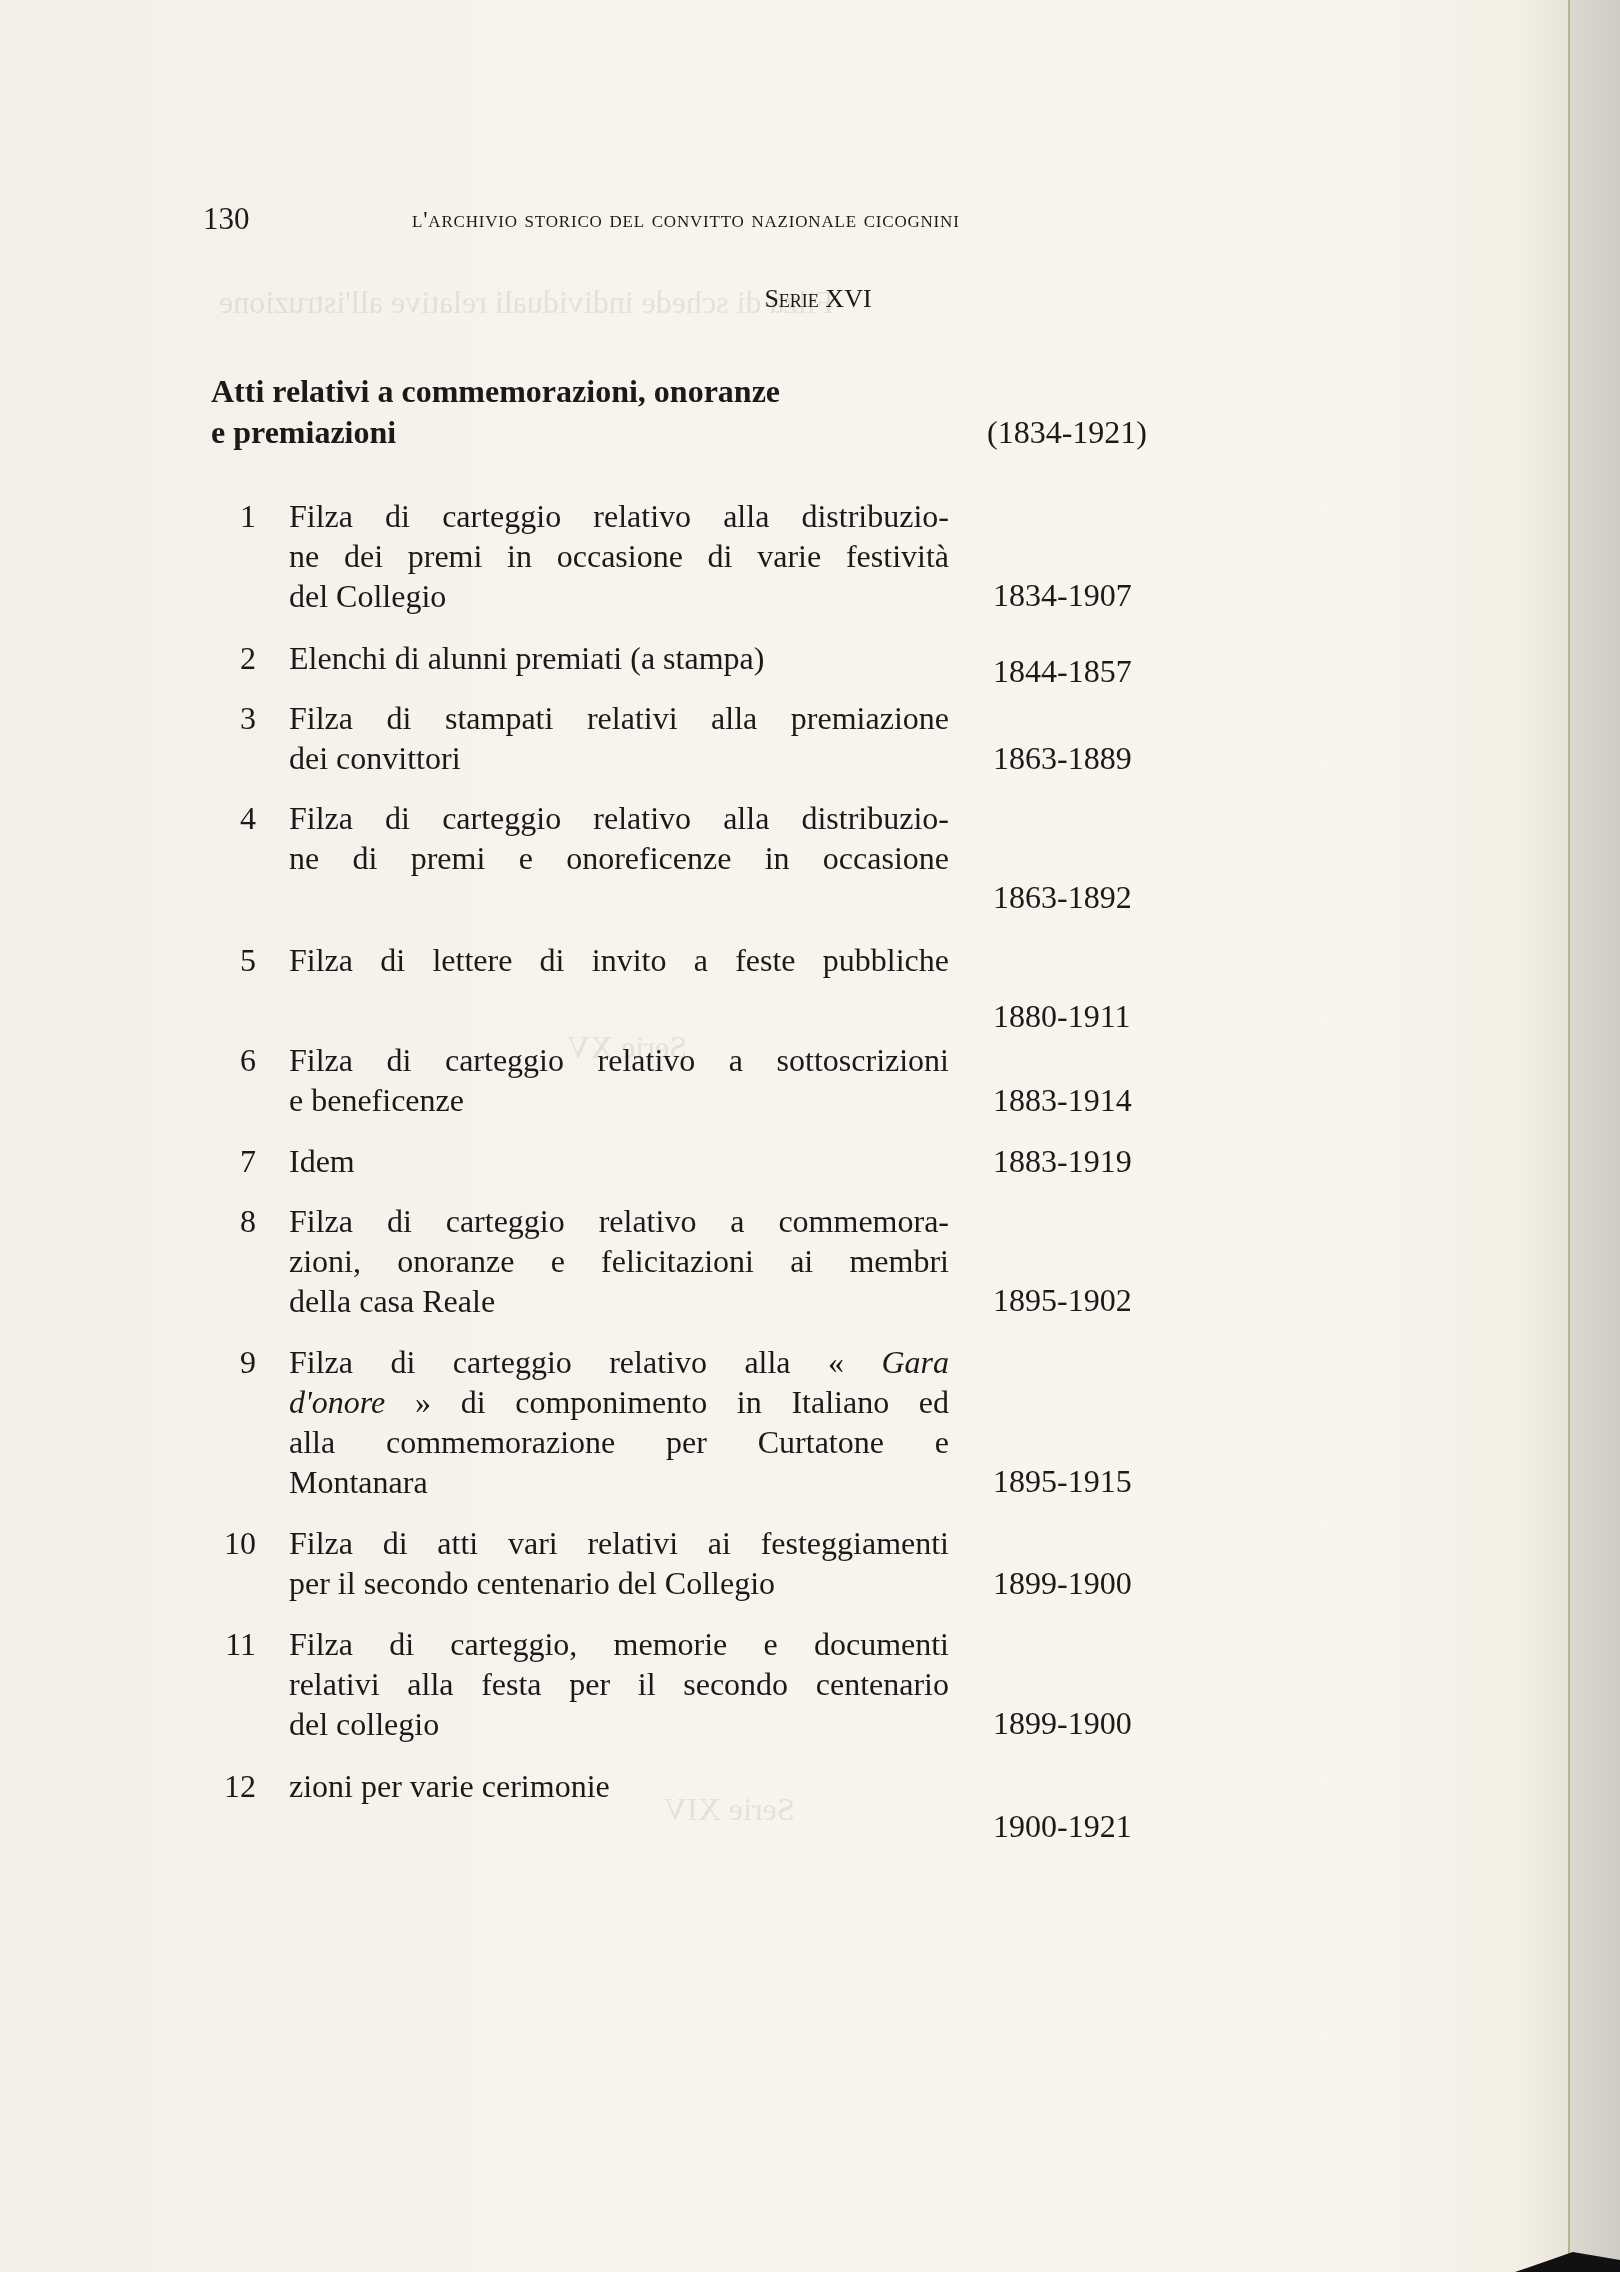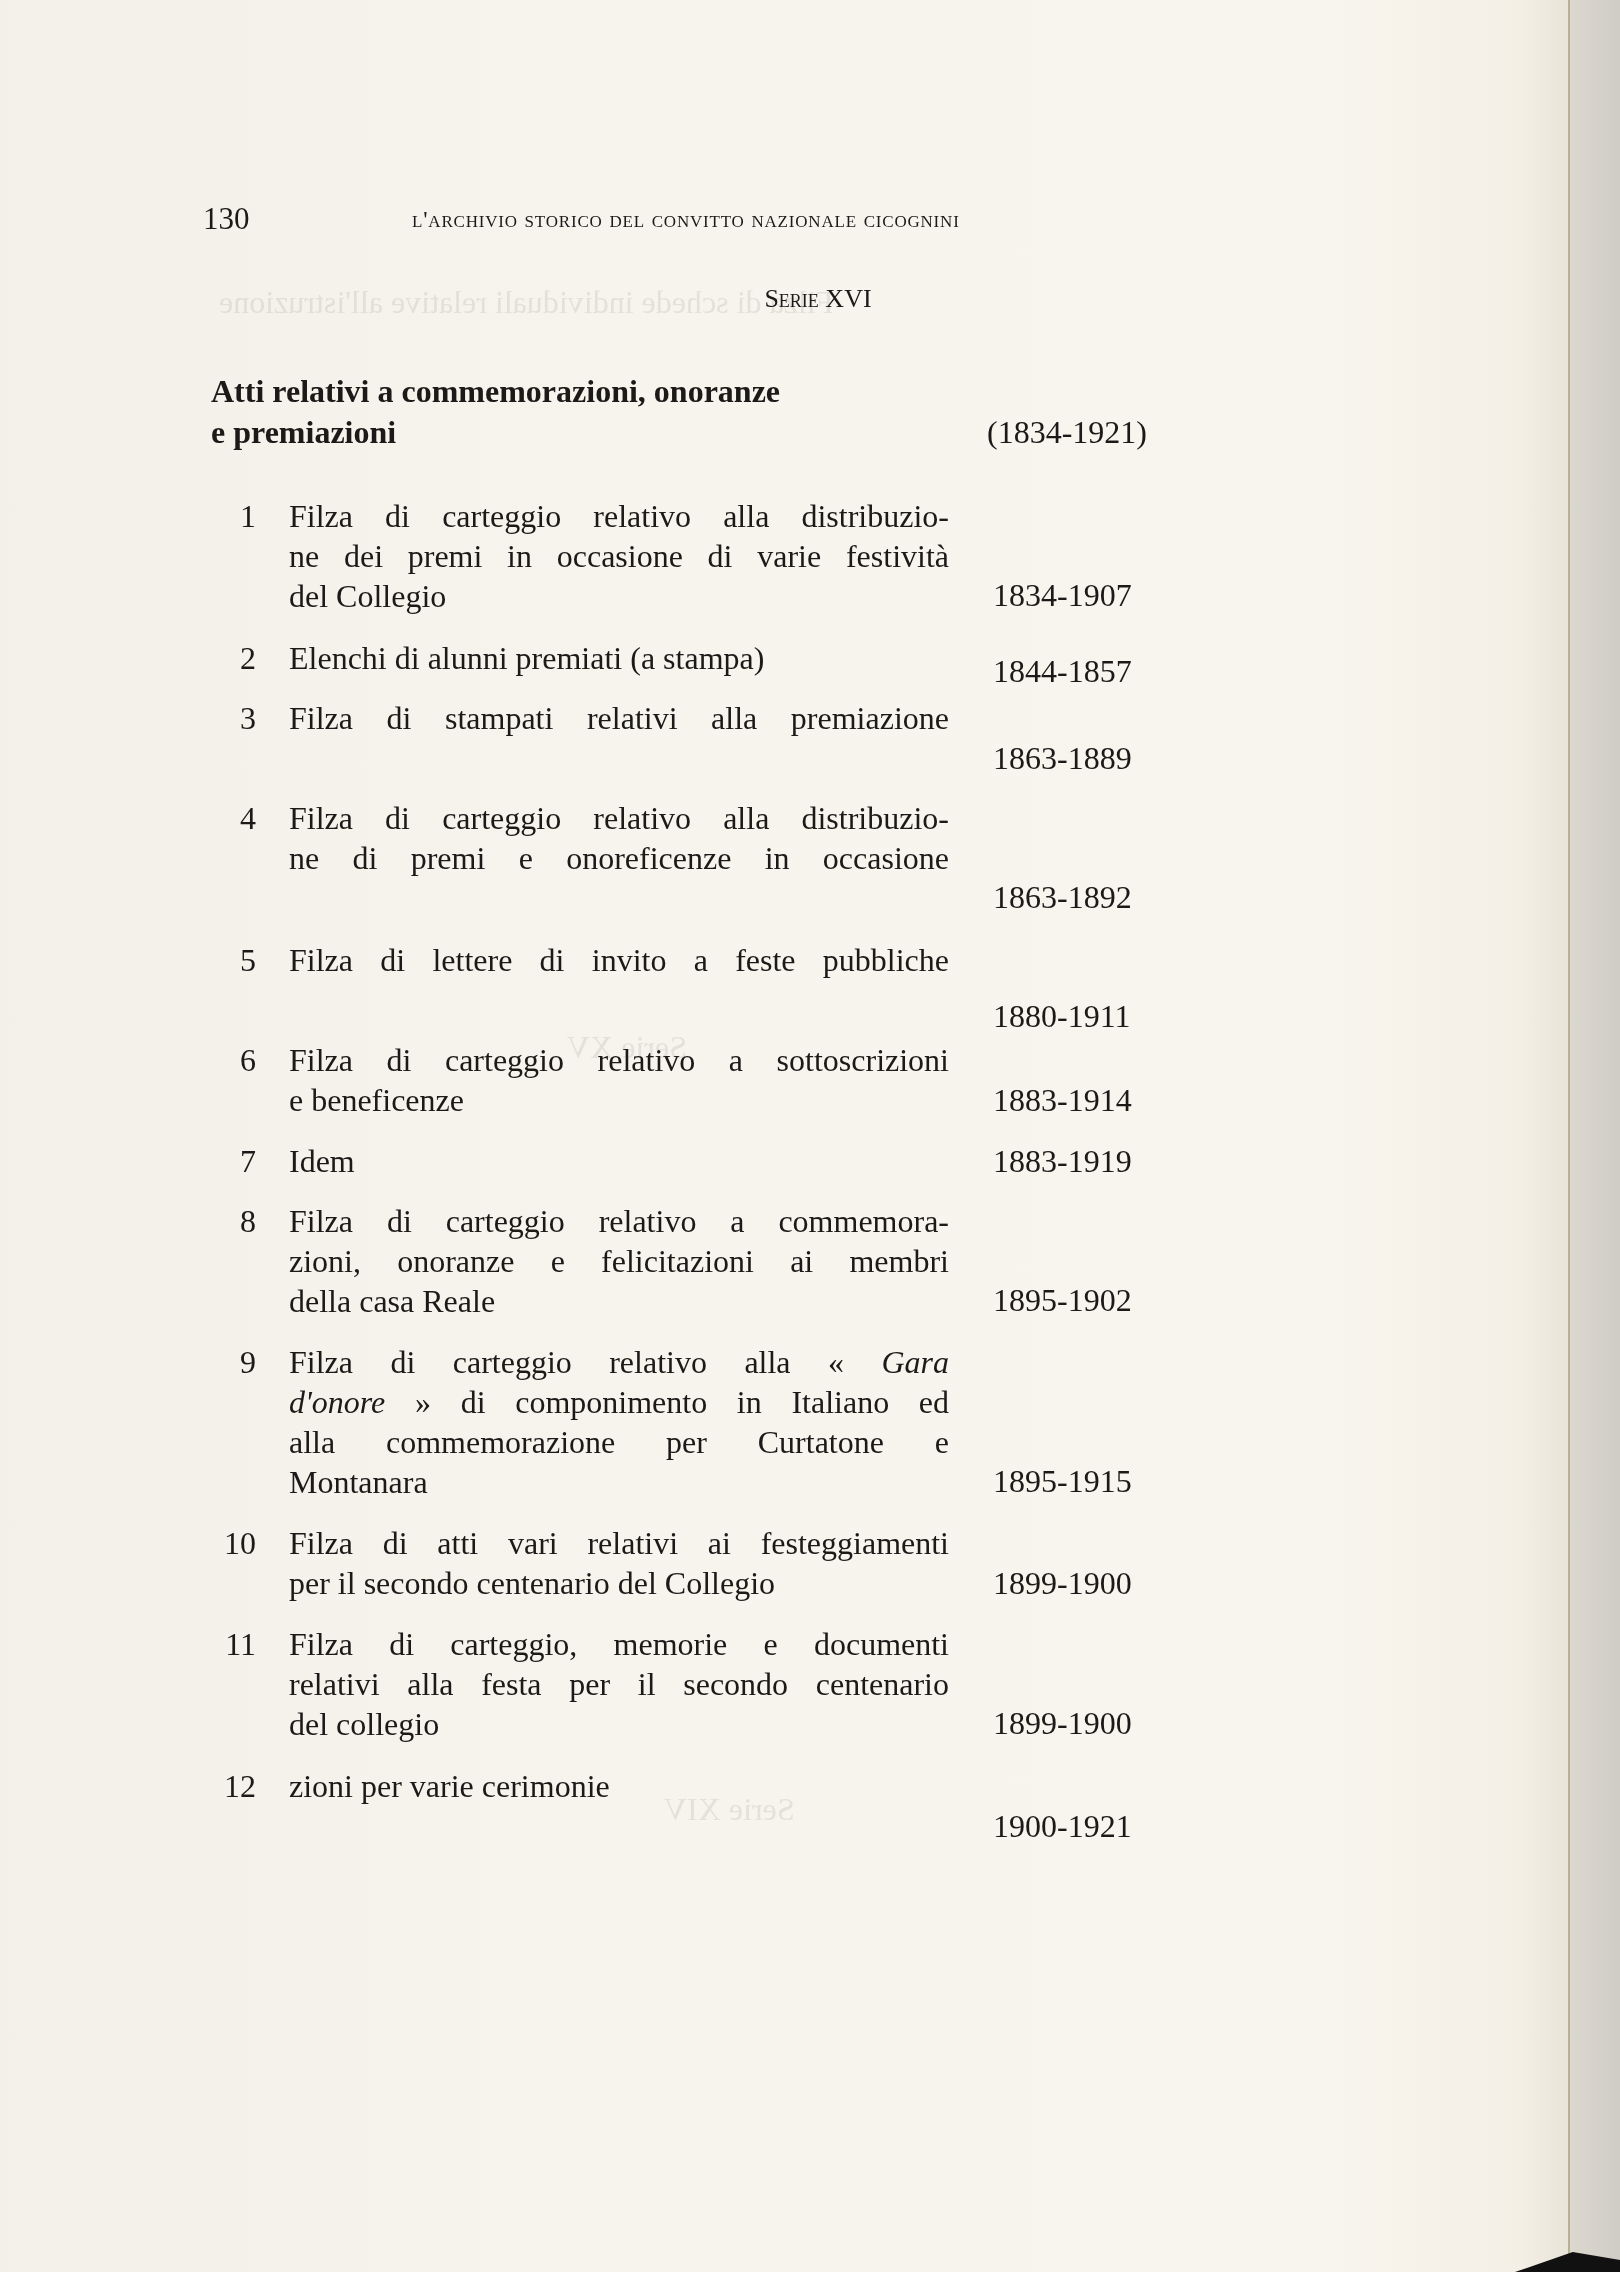--- a/index.html
+++ b/index.html
@@ -100,20 +100,21 @@
       <div class="num">2</div>
       <div class="desc">
         <span class="ln last">Elenchi di alunni premiati (a stampa)</span>
       </div>
       <div class="dates" style="top: 13px;">1844-1857</div>
     </div>
     <div class="item" style="top: 698px;">
       <div class="num">3</div>
       <div class="desc">
         <span class="ln">Filza di stampati relativi alla premiazione</span>
+        <span class="ln last">dei convittori</span>
       </div>
       <div class="dates" style="top: 40px;">1863-1889</div>
     </div>
     <div class="item" style="top: 798px;">
       <div class="num">4</div>
       <div class="desc">
         <span class="ln">Filza di carteggio relativo alla distribuzio-</span>
         <span class="ln">ne di premi e onoreficenze in occasione</span>
       </div>
       <div class="dates" style="top: 79px;">1863-1892</div>

